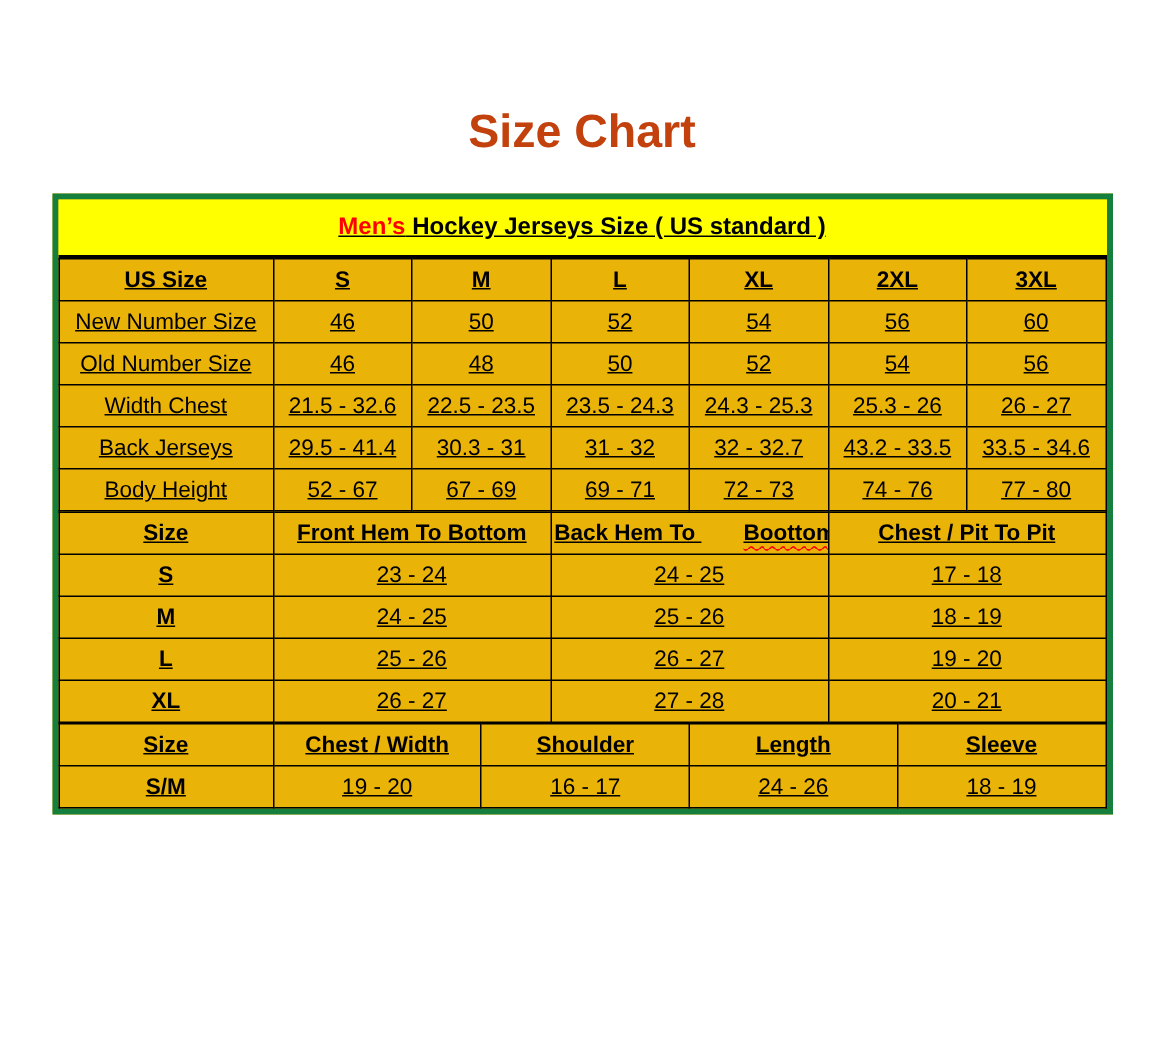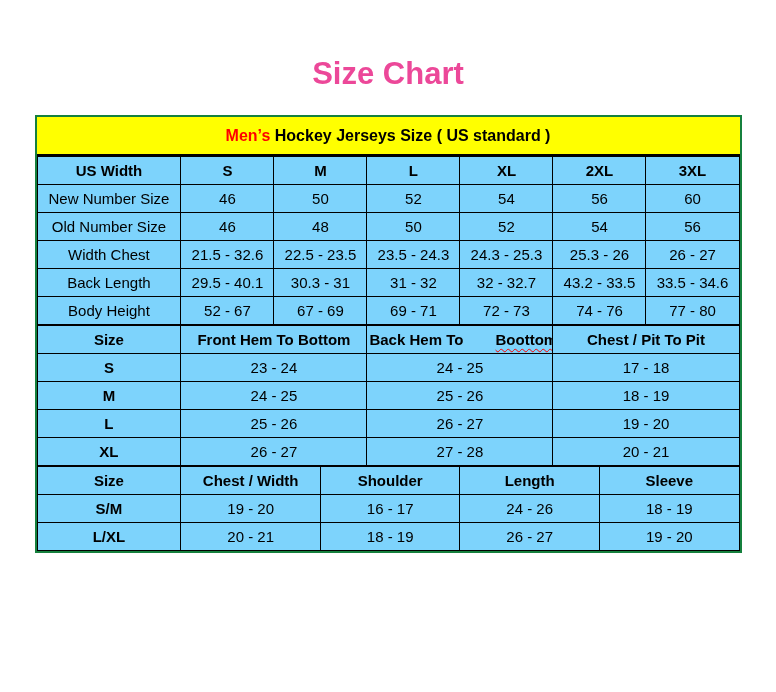--- a/index.html
+++ b/index.html
@@ -9,33 +9,34 @@
   }
   body {
     width: 776px;
     height: 692px;
     font-family: "Liberation Sans", "DejaVu Sans", sans-serif;
     color: #000000;
     overflow: hidden;
   }
   .page-title {
     margin: 0;
-    padding-top: 56px;
+    padding-top: 70px;
     text-align: center;
     font-size: 31px;
     font-weight: bold;
-    color: #ec4899;
+    color: #c2410c;
     letter-spacing: 0px;
   }
   .chart-wrap {
     width: 707px;
     margin: 23px auto 0 auto;
-    border: 2px solid #15803d;
+    border: 4px solid #15803d;
     box-sizing: border-box;
-    background: #7dd3fc;
+    background: #eab308;
+    text-decoration: underline;
   }
   .section-band {
     background: #FFFF00;
     text-align: center;
     font-weight: bold;
     font-size: 16px;
     padding: 9px 0 9px 0;
     border-bottom: 2px solid #000000;
     line-height: 1.2;
   }
@@ -95,21 +96,21 @@
           <col style="width: 20.5%;">
           <col>
           <col>
           <col>
           <col>
           <col>
           <col>
         </colgroup>
         <thead>
           <tr>
-            <th>US Width</th>
+            <th>US Size</th>
             <th>S</th>
             <th>M</th>
             <th>L</th>
             <th>XL</th>
             <th>2XL</th>
             <th>3XL</th>
           </tr>
         </thead>
         <tbody>
           <tr>
@@ -133,22 +134,22 @@
           <tr>
             <td class="row-label">Width Chest</td>
             <td>21.5 - 32.6</td>
             <td>22.5 - 23.5</td>
             <td>23.5 - 24.3</td>
             <td>24.3 - 25.3</td>
             <td>25.3 - 26</td>
             <td>26 - 27</td>
           </tr>
           <tr>
-            <td class="row-label">Back Length</td>
-            <td>29.5 - 40.1</td>
+            <td class="row-label">Back Jerseys</td>
+            <td>29.5 - 41.4</td>
             <td>30.3 - 31</td>
             <td>31 - 32</td>
             <td>32 - 32.7</td>
             <td>43.2 - 33.5</td>
             <td>33.5 - 34.6</td>
           </tr>
           <tr>
             <td class="row-label">Body Height</td>
             <td>52 - 67</td>
             <td>67 - 69</td>
@@ -225,24 +226,17 @@
           </tr>
         </thead>
         <tbody>
           <tr>
             <td class="row-label bold">S/M</td>
             <td>19 - 20</td>
             <td>16 - 17</td>
             <td>24 - 26</td>
             <td>18 - 19</td>
           </tr>
-          <tr>
-            <td class="row-label bold">L/XL</td>
-            <td>20 - 21</td>
-            <td>18 - 19</td>
-            <td>26 - 27</td>
-            <td>19 - 20</td>
-          </tr>
         </tbody>
       </table>
   </div>
 
 </div>
 
 </body></html>

